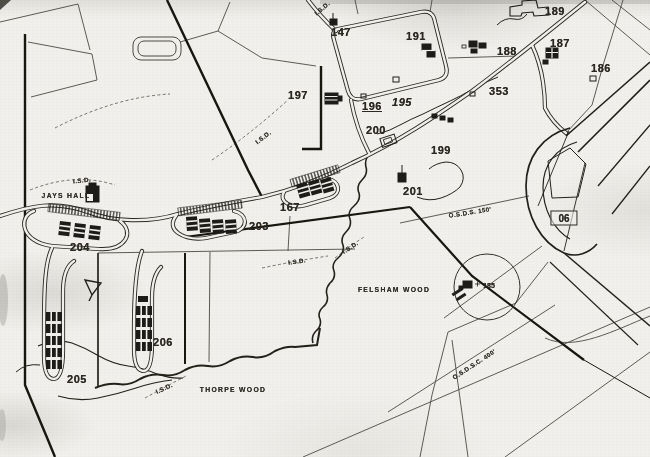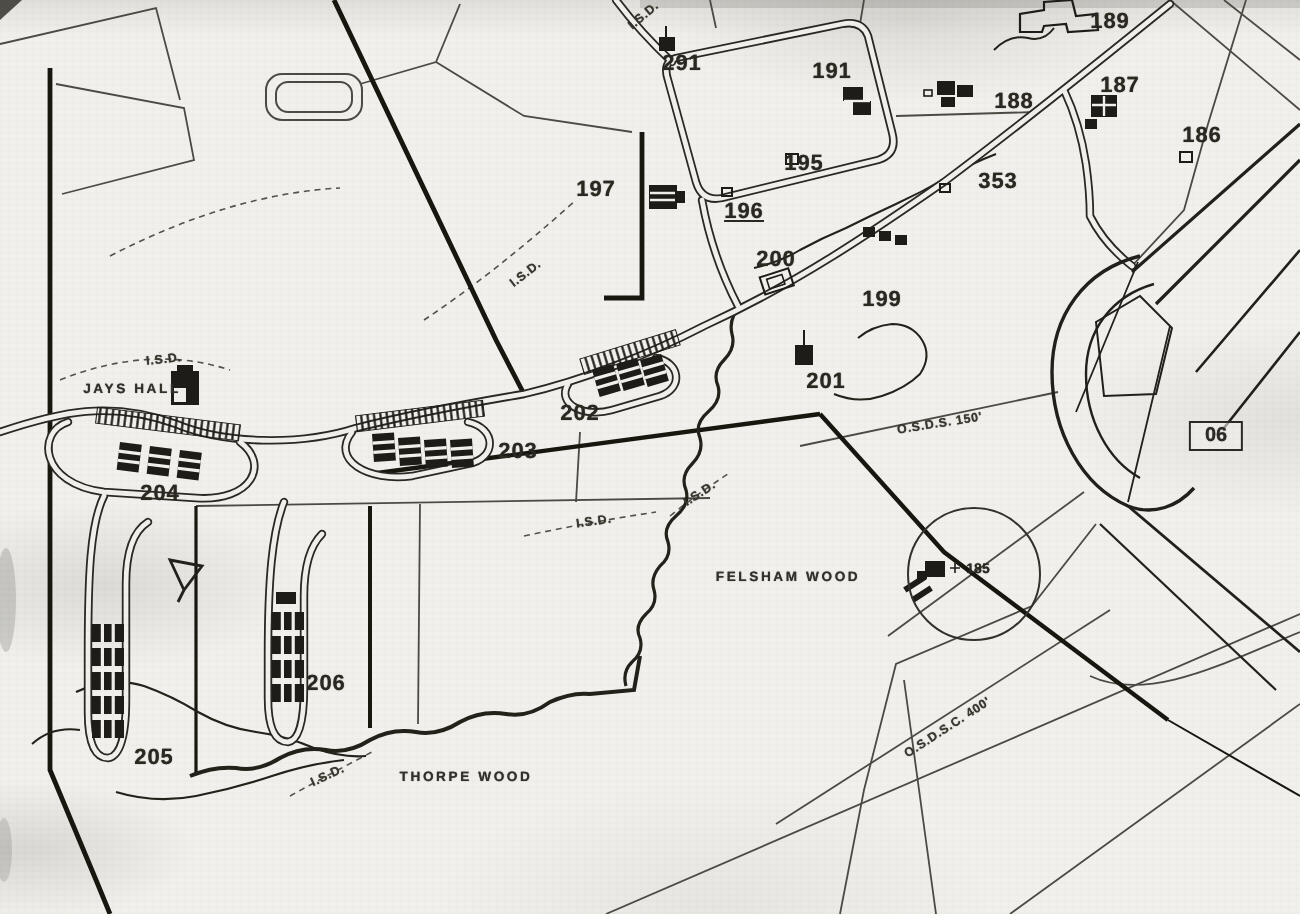--- a/index.html
+++ b/index.html
@@ -20,21 +20,21 @@
          repeating-linear-gradient(90deg, rgba(60,58,50,.02) 0 1px, transparent 1px 4px);}
   svg{position:absolute;inset:0;}
   .labels{position:absolute;inset:0;pointer-events:none;}
   .labels span{position:absolute;transform:translate(-50%,-50%);white-space:nowrap;
       color:#2b2821;text-shadow:0 0 .5px rgba(43,40,33,.85);}
   .labels span.num{font-size:11px;font-weight:bold;letter-spacing:.5px;}
   .labels span.num.sm{font-size:7px;letter-spacing:0;}
   .labels span.place{font-size:6.8px;font-weight:bold;letter-spacing:1.3px;color:#33302a;}
   .labels span.ann{font-size:6.2px;font-weight:bold;letter-spacing:.4px;color:#3a372f;}
   .labels span.rwy{font-size:10px;font-weight:bold;border:1.4px solid #2b2a26;
-      padding:1px 7px;background:rgba(241,240,236,.6);color:#2b2a26;margin-left:44px;}
+      padding:1px 7px;background:rgba(241,240,236,.6);color:#2b2a26;}
 </style>
 </head>
 <body>
 
 <div class="stage">
   <div class="map">
 
   <svg width="650" height="457" viewBox="0 0 650 457">
     <defs>
       <pattern id="hatch" width="3.2" height="10" patternUnits="userSpaceOnUse">
@@ -262,29 +262,29 @@
       <path d="M85,280 L101,283 L92,295 Z M92,295 L89,301"></path>
     </g>
   </svg>
 
   <div class="labels" id="labels">
         <span class="num" style="left: 555px; top: 11px;">189</span>
         <span class="num" style="left: 560px; top: 43px;">187</span>
         <span class="num" style="left: 507px; top: 51px;">188</span>
         <span class="num" style="left: 601px; top: 68px;">186</span>
         <span class="num" style="left: 416px; top: 36px;">191</span>
-        <span class="num" style="left: 341px; top: 32px;">291</span>
+        <span class="num" style="left: 341px; top: 32px;">147</span>
         <span class="num" style="left: 298px; top: 95px;">197</span>
-        <span class="num" style="left: 402px; top: 82px;">195</span>
+        <span class="num" style="left: 402px; top: 102px; font-style: italic;">195</span>
         <span class="num" style="left: 372px; top: 106px; text-decoration: underline;">196</span>
         <span class="num" style="left: 499px; top: 91px;">353</span>
         <span class="num" style="left: 441px; top: 110px; margin-top: 40px;">199</span>
-        <span class="num" style="left: 388px; top: 130px;">200</span>
+        <span class="num" style="left: 376px; top: 130px;">200</span>
         <span class="num" style="left: 413px; top: 191px;">201</span>
-        <span class="num" style="left: 290px; top: 207px;">202</span>
+        <span class="num" style="left: 290px; top: 207px;">167</span>
         <span class="num" style="left: 259px; top: 226px;">203</span>
         <span class="num" style="left: 80px; top: 247px;">204</span>
         <span class="num" style="left: 77px; top: 332px; margin-top: 47px;">205</span>
         <span class="num" style="left: 163px; top: 330px; margin-top: 12px;">206</span>
         <span class="num sm" style="left: 489px; top: 285px;">185</span>
         <span class="place" style="left: 66px; top: 195px;">JAYS HALL</span>
         <span class="place" style="left: 394px; top: 289px;">FELSHAM WOOD</span>
         <span class="place" style="left: 233px; top: 389px;">THORPE WOOD</span>
         <span class="ann" style="left: 322px; top: 8px; transform: translate(-50%, -50%) rotate(-40deg);">I.S.D.</span>
         <span class="ann" style="left: 82px; top: 180px; transform: translate(-50%, -50%) rotate(-6deg);">I.S.D.</span>

